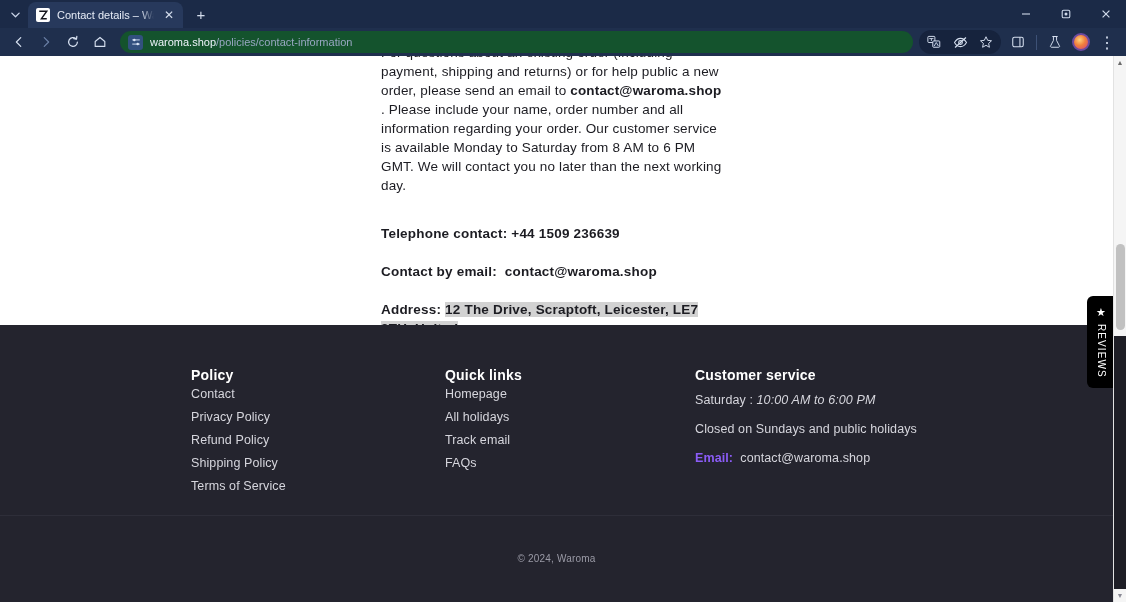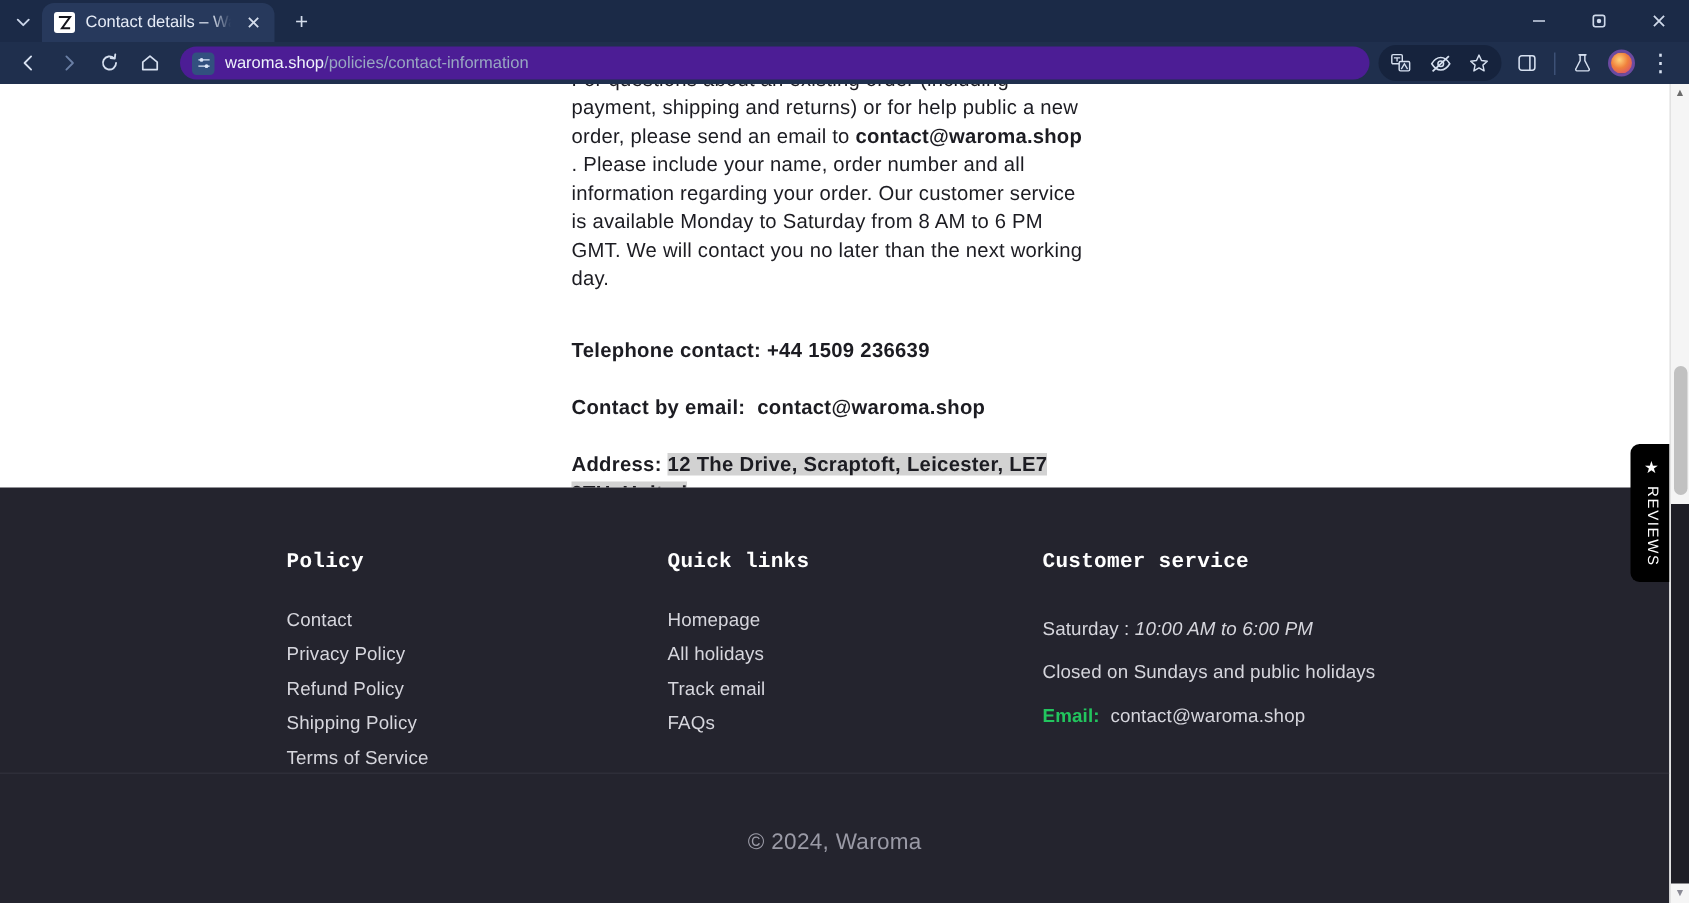--- a/index.html
+++ b/index.html
@@ -98,21 +98,21 @@
     width: 26px; height: 24px;
     display: flex; align-items: center; justify-content: center;
     color: #d6e0f0;
     border-radius: 4px;
     flex: 0 0 26px;
   }
   .tbtn.dim { color: #6a7fa5; }
   .omnibox {
     flex: 1 1 auto;
     height: 22px;
-    background: #4c1d95;
+    background: #14532d;
     border-radius: 11px;
     display: flex; align-items: center;
     padding: 0 10px 0 8px;
     margin: 0 5px 0 6px;
     gap: 7px;
     overflow: hidden;
     min-width: 0;
   }
   .omni-icon {
     width: 15px; height: 15px;
@@ -209,53 +209,51 @@
     padding: 42px 0 0 0;
   }
   .fcol { }
   .fcol.c1 { margin-left: 191px; width: 254px; }
   .fcol.c2 { width: 250px; }
   .fcol.c3 { width: 300px; }
   .fcol h4 {
     font-size: 14px;
     color: #ffffff;
     font-weight: bold;
-    margin-bottom: 19px;
     letter-spacing: .2px;
-    font-family: Liberation Mono, monospace;
   }
   .flink {
     display: block;
     font-size: 12.5px;
     color: #d6d6dd;
     line-height: 23px;
     letter-spacing: .1px;
   }
   .flink.active { text-underline-offset: 3px; }
   .fline {
     font-size: 12.5px;
     color: #d6d6dd;
     line-height: 23px;
     letter-spacing: .1px;
   }
   .fline i { font-style: italic; }
-  .fline b { font-weight: bold; color: #22c55e; }
+  .fline b { font-weight: bold; color: #8b5cf6; }
   .footer-divider {
     position: absolute;
     left: 0; right: 0;
     top: 190px;
     height: 1px;
     background: #2e2e39;
   }
   .copyright {
     position: absolute;
     top: 228px;
     left: 0; right: 0;
     text-align: center;
-    font-size: 15px;
+    font-size: 10px;
     color: #9a9aa6;
     letter-spacing: .2px;
   }
 
   
   .reviews-tab {
     position: absolute;
     right: 11px;
     top: 240px;
     width: 28px;

